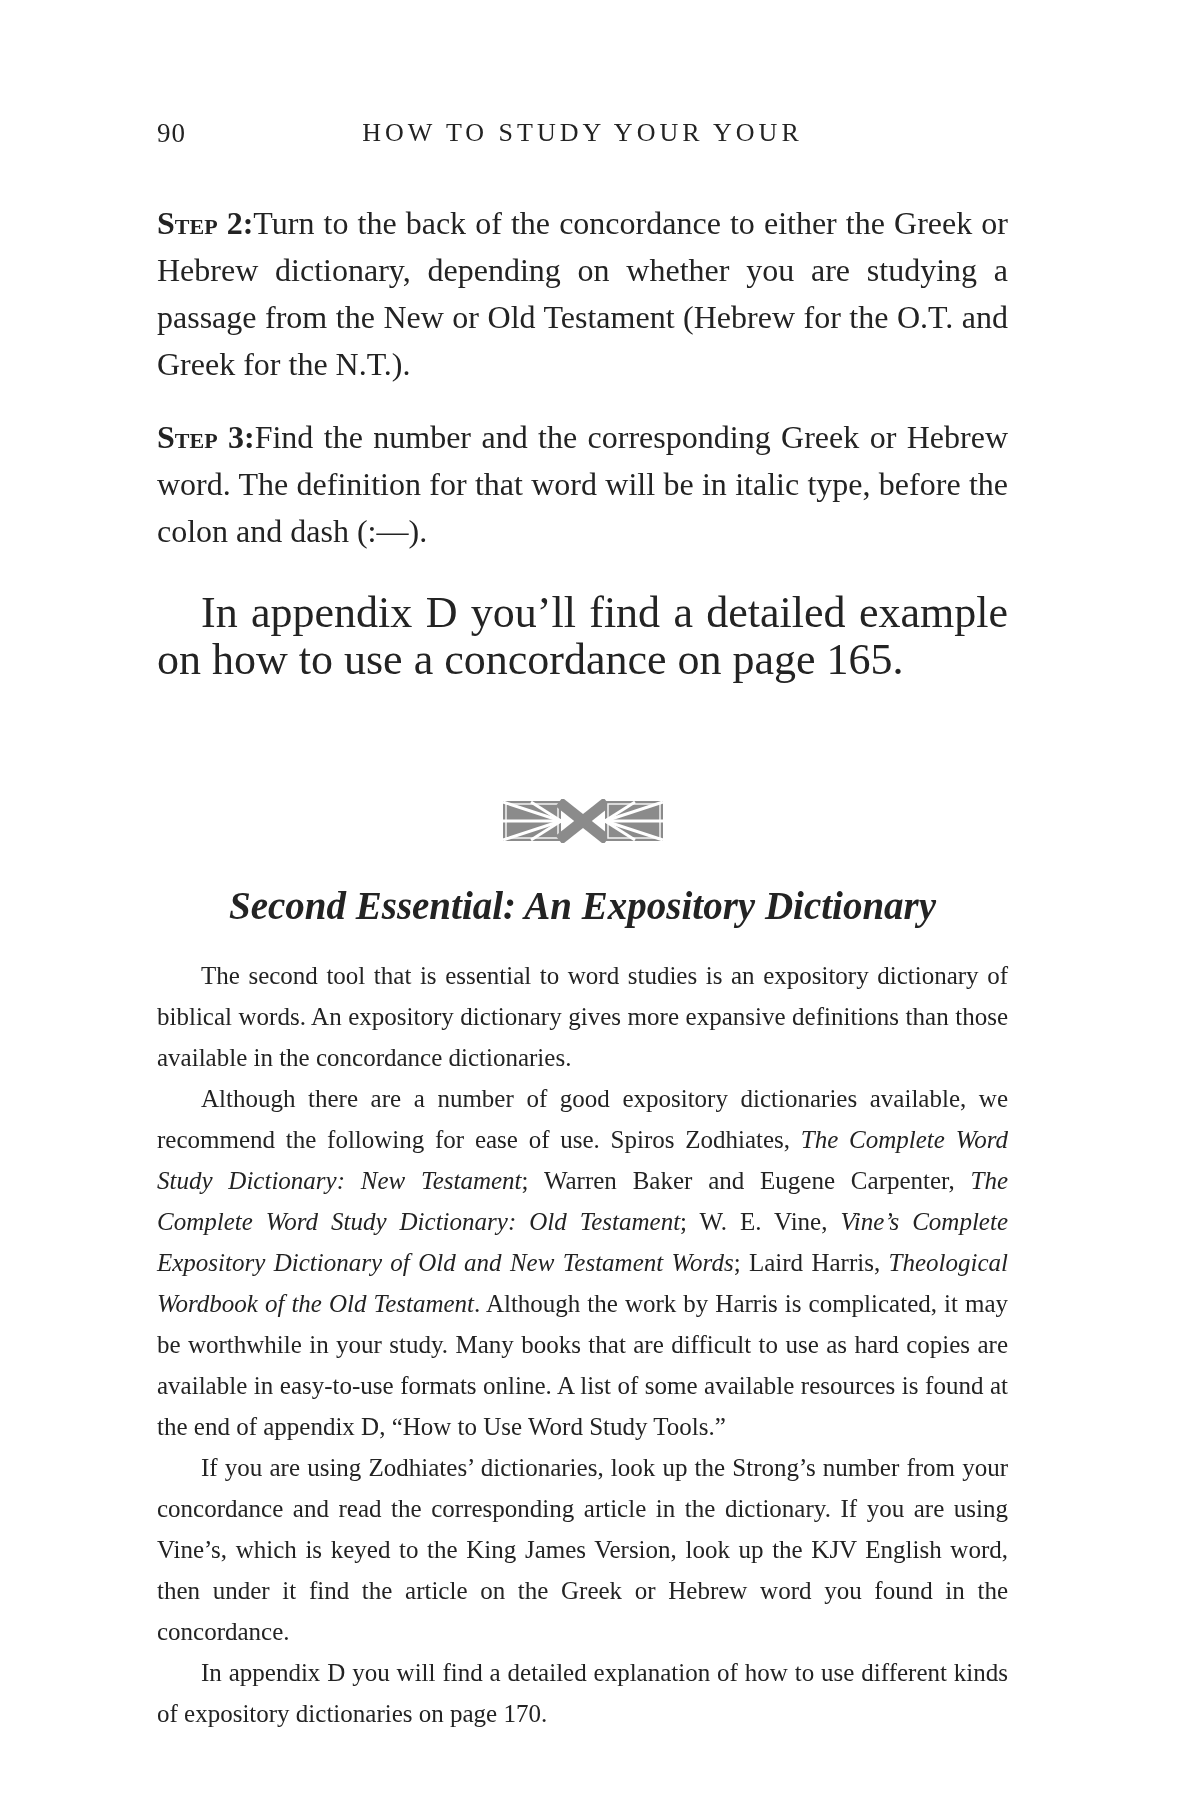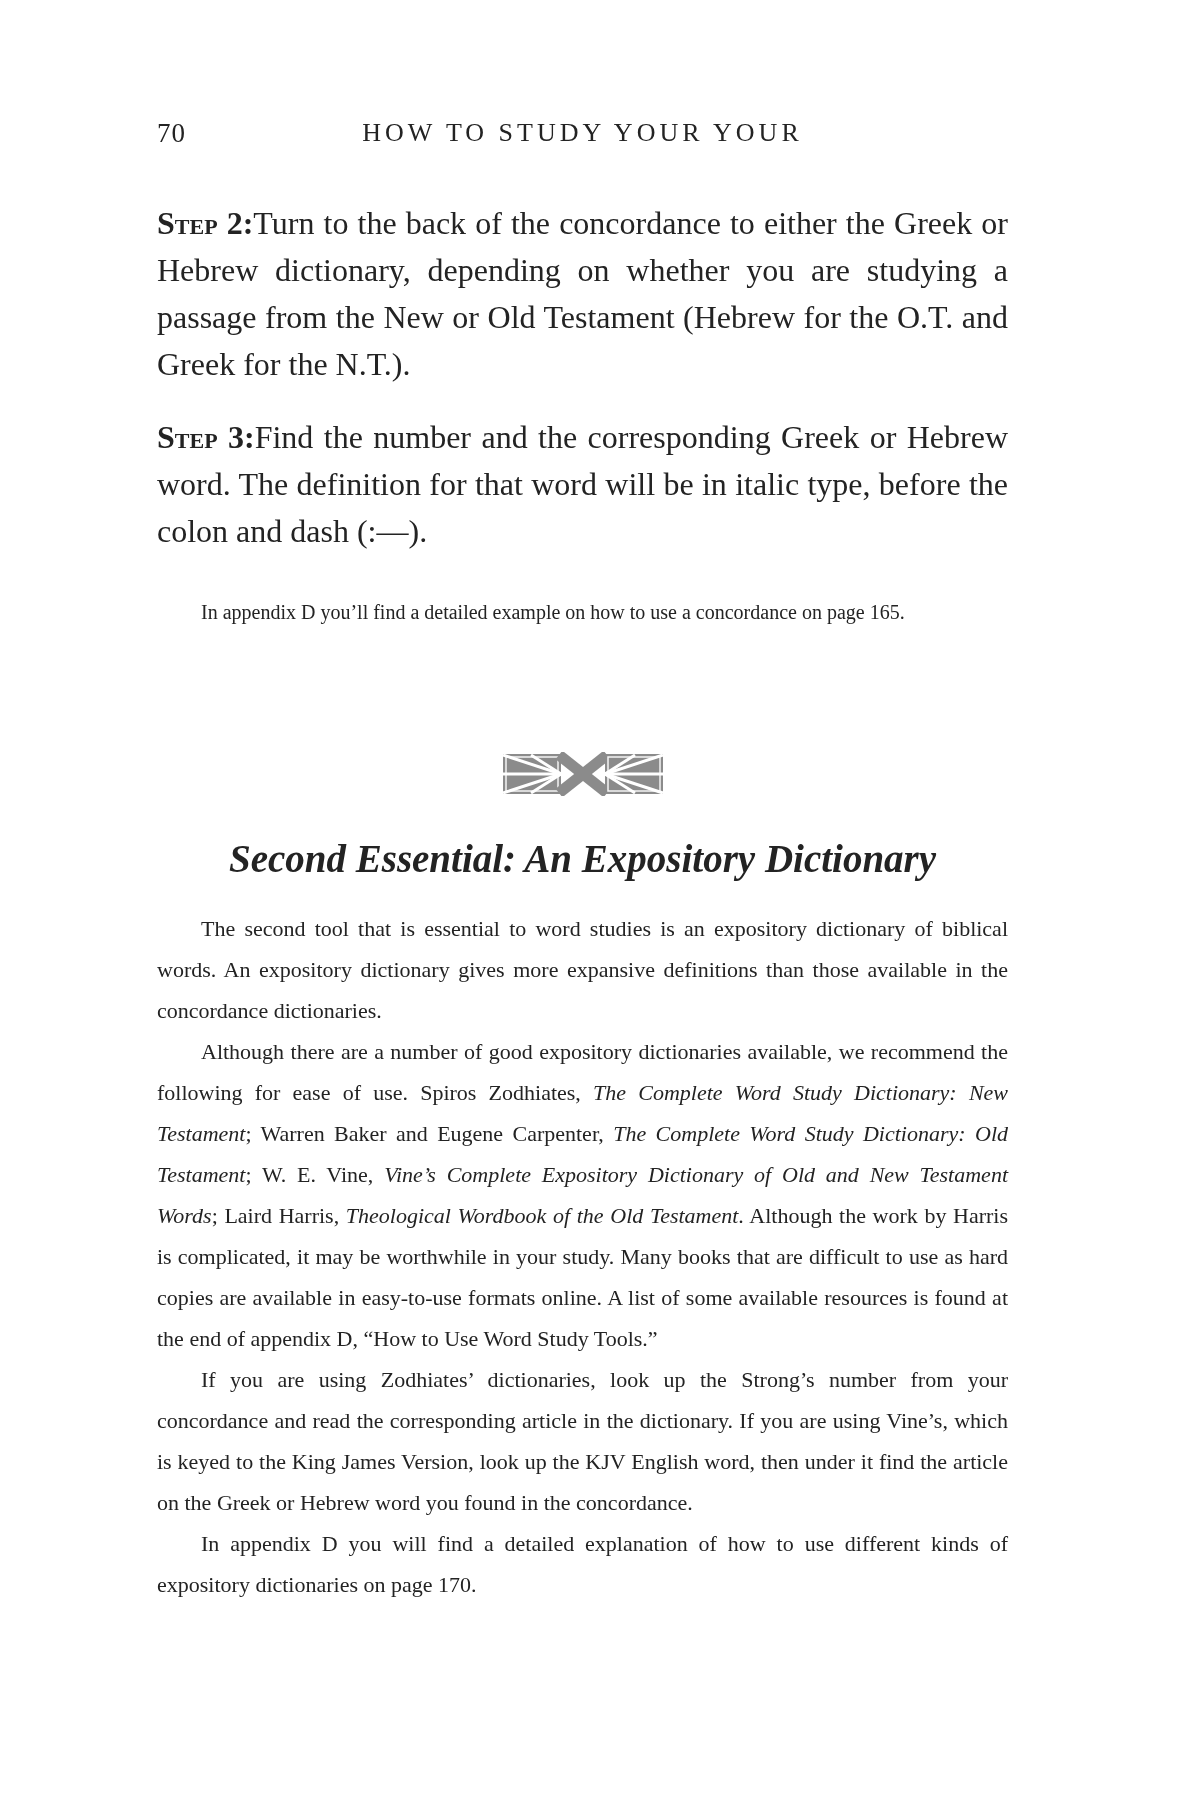--- a/index.html
+++ b/index.html
@@ -32,53 +32,53 @@
     margin:0 0 26px 0;
     font-size:32px;line-height:47px;
     text-align:justify;
   }
   .step-label{
     font-weight:bold;
     font-variant-caps:small-caps;
   }
   .appendix-note{
     margin:34px 0 0 0;
-    font-size:20px;line-height:47px;
+    font-size:44px;line-height:47px;
     text-align:justify;
     text-indent:44px;
   }
   .ornament-wrap{
     margin-top:116px;
     text-align:center;
     line-height:0;
   }
   .section-heading{
     margin:40px 0 0 0;
     text-align:center;
     font-size:39px;
     font-style:italic;
     font-weight:bold;
     line-height:46px;
   }
   .body-copy{margin-top:26px;}
   .body-copy p{
     margin:0;
-    font-size:22px;line-height:41px;
+    font-size:25px;line-height:41px;
     text-align:justify;
     text-indent:44px;
   }
   .body-copy i{font-style:italic;}
 </style>
 </head>
 <body>
 
 <div class="page">
 
   <div class="running-header">
-    <span class="page-number">70</span>
+    <span class="page-number">90</span>
     <div class="running-title">HOW TO STUDY YOUR YOUR</div>
   </div>
 
   <div class="steps">
     <p class="step"><span class="step-label">Step 2:</span><span>Turn to the back of the concordance to either the Greek or Hebrew dictionary, depending on whether you are studying a passage from the New or Old Testament (Hebrew for the O.T. and Greek for the N.T.).</span></p>
     <p class="step"><span class="step-label">Step 3:</span><span>Find the number and the corresponding Greek or Hebrew word. The definition for that word will be in italic type, before the colon and dash (:—).</span></p>
   </div>
 
   <p class="appendix-note">In appendix D you’ll find a detailed example on how to use a concordance on page 165.</p>
 

